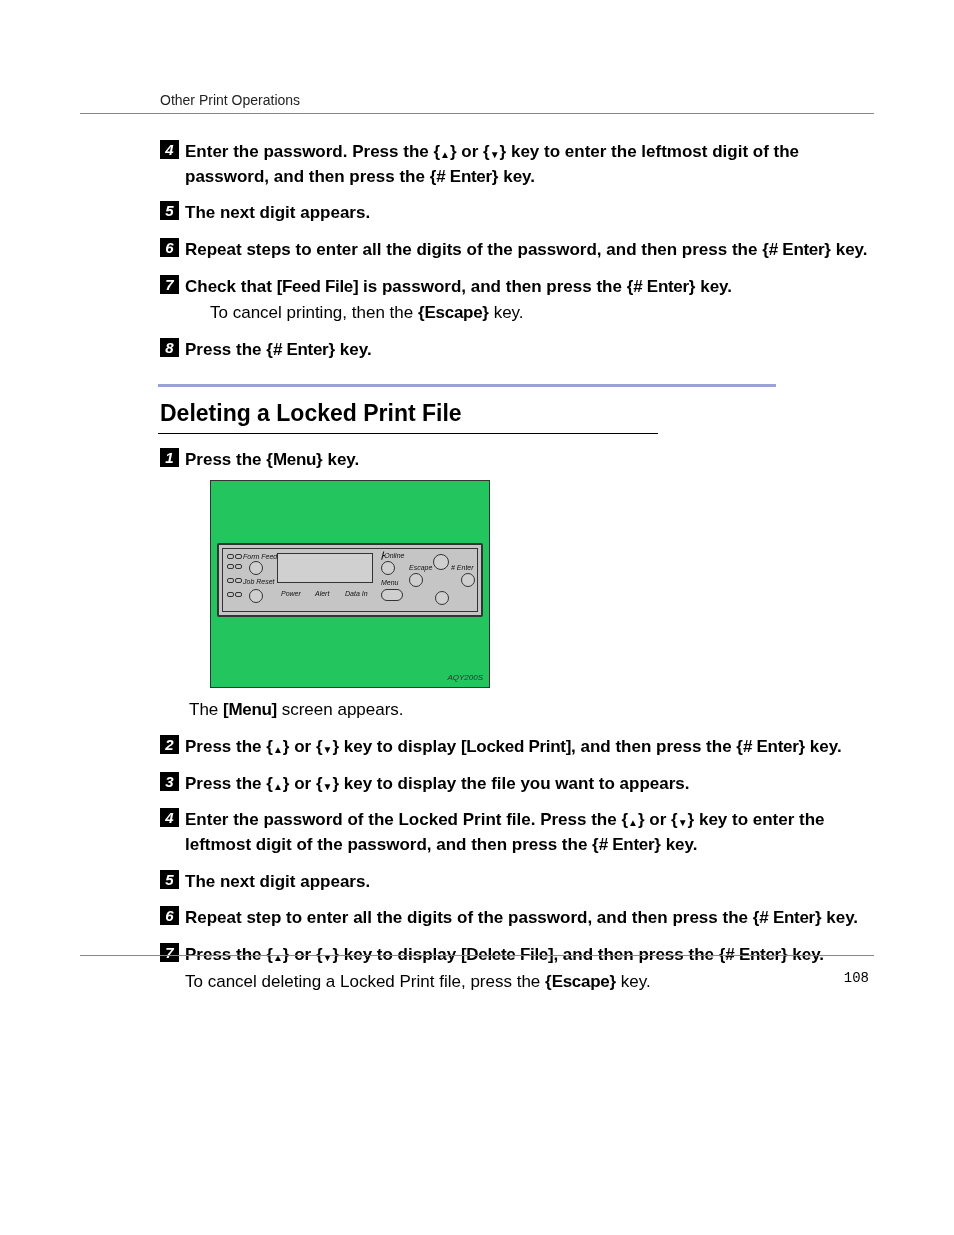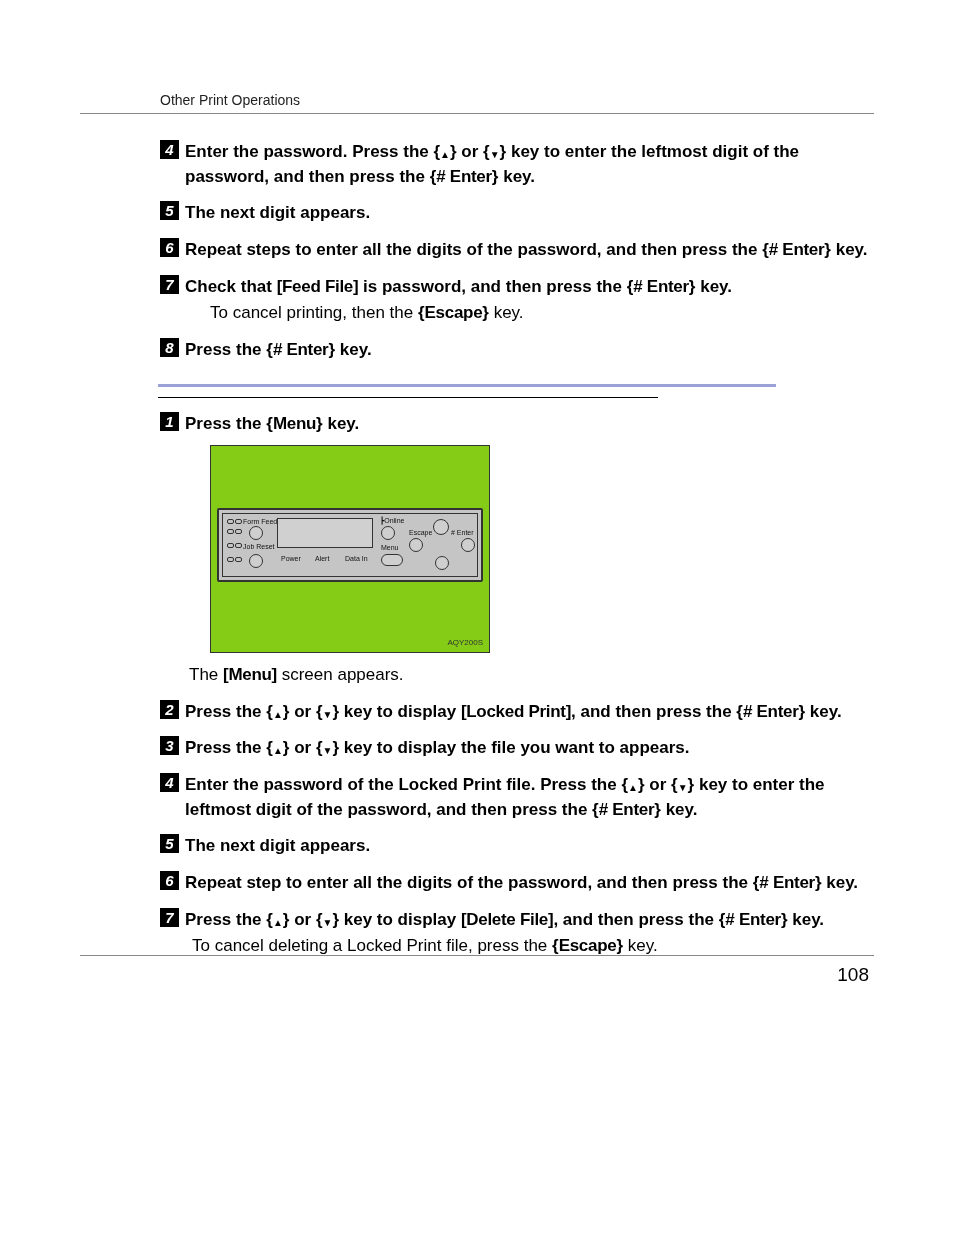--- a/index.html
+++ b/index.html
@@ -86,24 +86,25 @@
   .sub-rule {
     border: none;
     border-top: 1.5px solid #000;
     margin: 0 0 14px -2px;
     width: 500px;
   }
   .panel-figure {
     margin: 8px 0 10px 25px;
     width: 280px;
     height: 208px;
-    background: #84cc16;
+    background: #22c55e;
     border: 1px solid #333;
     position: relative;
     box-sizing: border-box;
+    font-style: italic;
   }
   .panel-inner {
     position: absolute;
     left: 6px;
     right: 6px;
     top: 62px;
     height: 70px;
     border: 2px solid #333;
     border-radius: 2px;
     background: #c5c5c5;
@@ -168,21 +169,22 @@
     position: absolute;
     left: 80px;
     right: 80px;
     bottom: 100px;
     border-top: 1px solid #888;
   }
   .page-num {
     position: absolute;
     right: 85px;
     bottom: 70px;
-    font-size: 19px;
+    font-size: 14px;
+    font-family: Liberation Mono, monospace;
   }
 </style>
 </head>
 <body>
 
 <div class="page">
 
   <div class="header-title">Other Print Operations</div>
   <div class="header-line"></div>
 
@@ -218,20 +220,21 @@
     </div>
 
     <div class="step">
       <div class="step-num">8</div>
       <span class="bold">
         <span>Press the </span><span class="bracket">{</span><span class="condensed"># Enter</span><span class="bracket">}</span><span> key.</span>
       </span>
     </div>
 
     <hr class="section-rule">
+    <div class="section-heading">Deleting a Locked Print File</div>
     <hr class="sub-rule">
 
     <div class="step">
       <div class="step-num">1</div>
       <span class="bold">
         <span>Press the </span><span class="bracket">{</span><span class="condensed">Menu</span><span class="bracket">}</span><span> key.</span>
       </span>
 
       <div class="panel-figure">
         <div class="panel-inner">
@@ -306,21 +309,21 @@
       <span class="bold">
         <span>Repeat step to enter all the digits of the password, and then press the </span><span class="bracket">{</span><span class="condensed"># Enter</span><span class="bracket">}</span><span> key.</span>
       </span>
     </div>
 
     <div class="step">
       <div class="step-num">7</div>
       <span class="bold">
         <span>Press the </span><span class="bracket">{</span><span class="arrow-box">▲</span><span class="bracket">}</span><span> or </span><span class="bracket">{</span><span class="arrow-box">▼</span><span class="bracket">}</span><span> key to display </span><span class="condensed">[Delete File]</span><span>, and then press the </span><span class="bracket">{</span><span class="condensed"># Enter</span><span class="bracket">}</span><span> key.</span>
       </span>
-      <div class="note" style="margin-left:7px;">
+      <div class="note" style="margin-left:0;">
         <span>To cancel deleting a Locked Print file, press the </span><span class="bold bracket">{</span><span class="bold condensed">Escape</span><span class="bold bracket">}</span><span> key.</span>
       </div>
     </div>
 
   </div>
 
   <div class="footer-line"></div>
   <div class="page-num">108</div>
 </div>
 

